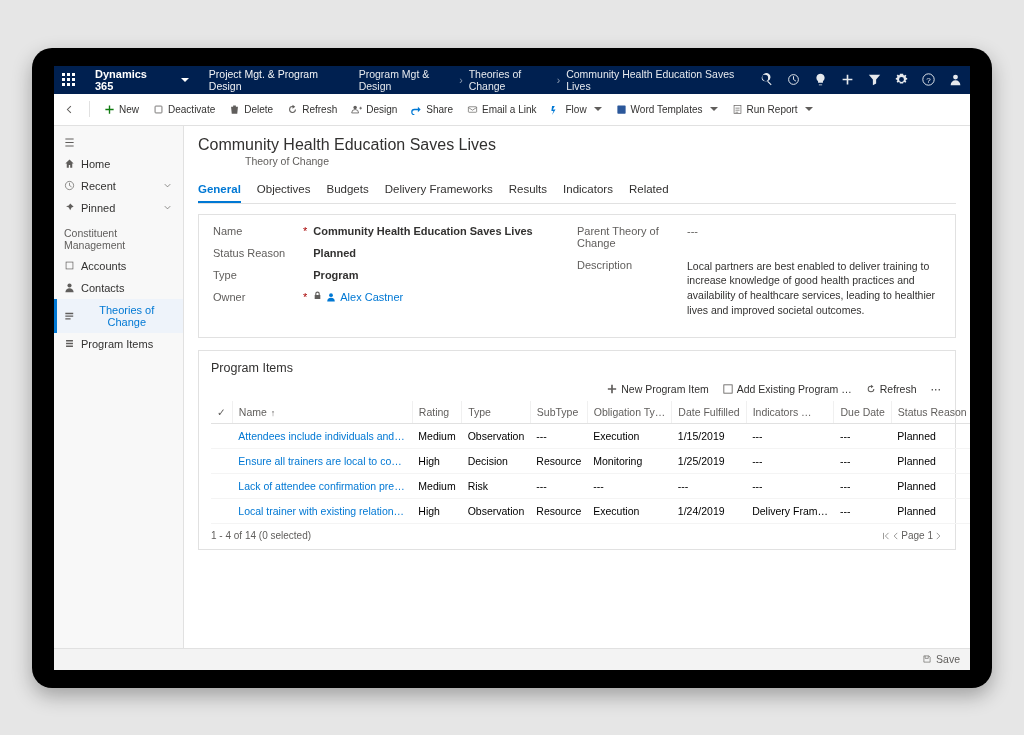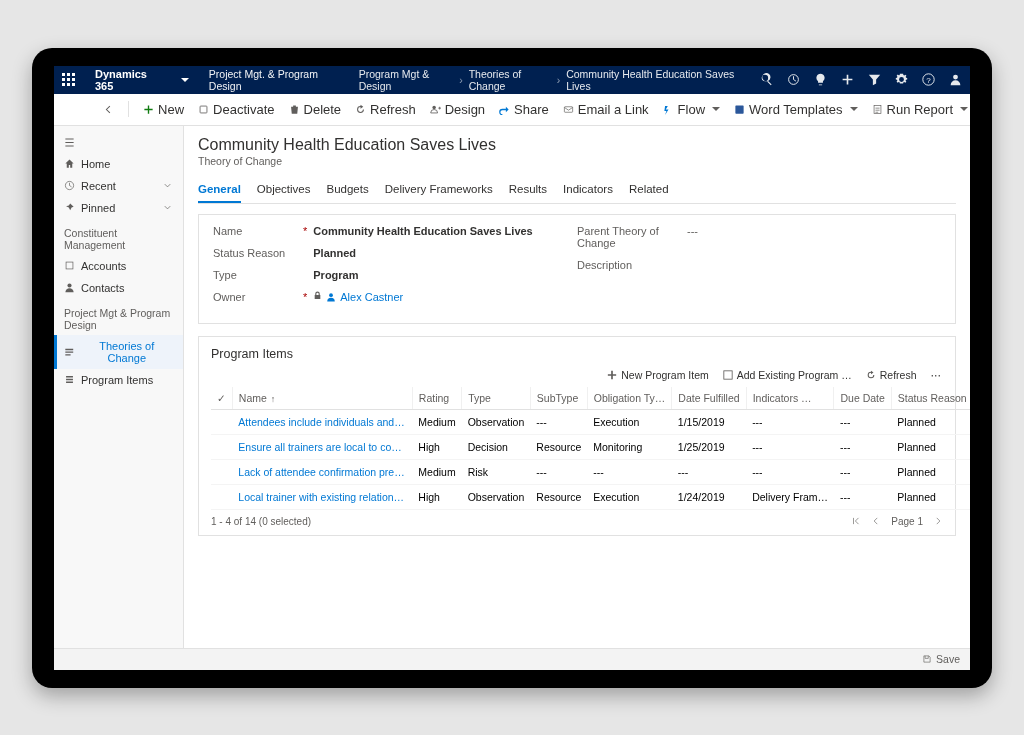--- a/index.html
+++ b/index.html
@@ -65,25 +65,24 @@
   .topbar-spacer { flex: 1; }
   .topbar-icons { display: flex; gap: 14px; align-items: center; }
   .topbar-icons svg { width: 13px; height: 13px; fill: #fff; opacity: 0.9; cursor: pointer; }
   
   .cmdbar {
     background: #fff;
     border-bottom: 1px solid #e1e1e1;
     height: 32px;
     display: flex;
     align-items: center;
-    padding: 0 2px;
-    font-size: 13px;
+    padding: 0 10px;
+    font-size: 10px;
     color: #323130;
     gap: 14px;
-    justify-content: flex-end;
   }
   .cmdbar .cmd-item { display: flex; align-items: center; gap: 4px; cursor: pointer; }
   .cmdbar svg { width: 11px; height: 11px; }
   .sep-vert { width: 1px; height: 16px; background: #e1e1e1; }
   .body-row { flex: 1; display: flex; overflow: hidden; }
   
   .sidebar {
     width: 130px;
     background: #f8f8f8;
     border-right: 1px solid #e1e1e1;
@@ -95,21 +94,21 @@
     display: flex; align-items: center; gap: 6px;
     padding: 5px 10px; cursor: pointer; text-align: center;
   }
   .sidebar .sb-item.selected { border-left: 3px solid #0078d4; color: #0078d4; padding-left: 7px; background: #eef3fa; }
   .sidebar .sb-section { padding: 8px 10px 4px; font-size: 10.5px; color: #605e5c; font-weight: 400; }
   .sidebar svg { width: 11px; height: 11px; fill: #605e5c; }
   .sb-expand { margin-left: auto; }
   
   .main { flex: 1; overflow: auto; padding: 10px 14px; }
   .record-title { font-size: 16px; color: #323130; font-weight: 400; }
-  .record-subtitle { font-size: 10.5px; color: #605e5c; margin-top: 1px; }
+  .record-subtitle { font-size: 10.5px; color: #605e5c; margin-top: 1px; margin-left: 47px; }
   .tabs { display: flex; gap: 16px; margin-top: 10px; border-bottom: 1px solid #e1e1e1; font-size: 11.5px; }
   .tab { padding: 6px 0; cursor: pointer; color: #323130; }
   .tab.active { color: #0078d4; border-bottom: 2px solid #0078d4; font-weight: 600; }
   .form-section {
     border: 1px solid #e1e1e1;
     margin-top: 10px;
     padding: 10px 14px;
     display: flex;
   }
   .form-col { flex: 1; }
@@ -136,21 +135,21 @@
     padding: 5px 6px; border-bottom: 1px solid #e1e1e1;
     border-right: 1px solid #f0f0f0;
     white-space: nowrap;
   }
   .grid-table td {
     padding: 6px 6px; border-bottom: 1px solid #f4f4f4;
     white-space: nowrap; overflow: hidden; text-overflow: ellipsis;
   }
   .grid-table td.name-cell { color: #0078d4; max-width: 180px; overflow: hidden; text-overflow: ellipsis; }
   .grid-footer { display: flex; justify-content: space-between; align-items: center; font-size: 10px; color: #605e5c; margin-top: 6px; }
-  .pager { display: flex; align-items: center; gap: 10px; }
+  .pager { display: flex; align-items: center; }
   .pager svg { width: 10px; height: 10px; fill: #605e5c; cursor: pointer; }
   
   .statusbar {
     background: #f3f3f3;
     border-top: 1px solid #e1e1e1;
     height: 22px;
     display: flex; align-items: center;
     padding: 0 10px;
     font-size: 10.5px;
     color: #605e5c;
@@ -335,21 +334,20 @@
             </svg>
           <span>Accounts</span>
         </div>
         <div class="sb-item">
           <svg viewBox="0 0 16 16">
               <circle cx="8" cy="5" r="3"></circle>
               <path d="M2 15a6 6 0 0 1 12 0z"></path>
             </svg>
           <span>Contacts</span>
         </div>
-        <div class="sb-section">Project Mgt &amp; Program Design</div>
         <div class="sb-item selected">
           <svg viewBox="0 0 16 16" fill="#0078d4">
               <path d="M2 4h12v2H2zM2 8h12v2H2zM2 12h8v2H2z"></path>
             </svg>
           <span>Theories of Change</span>
         </div>
         <div class="sb-item">
           <svg viewBox="0 0 16 16">
               <path d="M3 3h10v2H3zM3 7h10v2H3zM3 11h10v2H3z"></path>
             </svg>
@@ -403,20 +401,21 @@
               </span>
             </div>
           </div>
           <div class="form-col">
             <div class="form-row">
               <span class="form-label" style="width:110px">Parent Theory of Change</span>
               <span class="empty-dash">---</span>
             </div>
             <div class="form-row">
               <span class="form-label" style="width:110px">Description</span>
+              <span class="desc-text" style="flex:1">Local partners are best enabled to deliver training to increase knowledge of good health practices and availability of healthcare services, leading to healthier lives and improved societal outcomes.</span>
             </div>
           </div>
         </div>
 
         <div class="subgrid">
           <div class="subgrid-title">Program Items</div>
           <div class="subgrid-toolbar">
             <div class="tb-item">
               <svg viewBox="0 0 12 12" width="10" height="10" fill="#605e5c">
                   <path d="M5 1h2v4h4v2H7v4H5V7H1V5h4z"></path>

